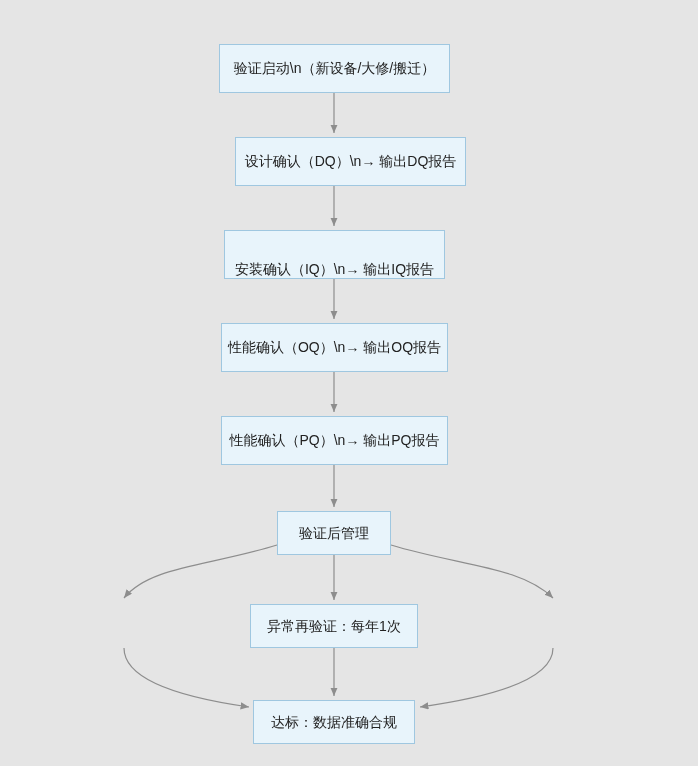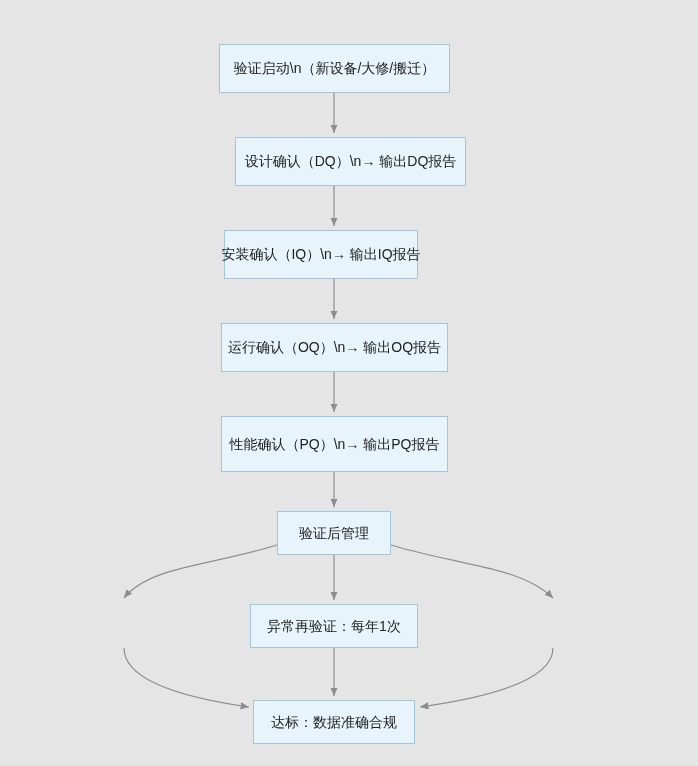--- a/index.html
+++ b/index.html
@@ -64,27 +64,27 @@
       <path d="M553,648 C553,685 470,700 420,707"></path>
     </g>
   </svg>
 
   <div class="node" style="left:219px; top:44px; width:231px; height:49px;">
     <span>验证启动\n（新设备/大修/搬迁）</span>
   </div>
   <div class="node" style="left:219px; top:137px; width:231px; height:49px;margin-left:16px;">
     <span>设计确认（DQ）\n→ 输出DQ报告</span>
   </div>
-  <div class="node" style="left:224px; top:230px; width:194px; height:49px;">
+  <div class="node" style="left:224px; top:230px; width:221px; height:49px;align-items:flex-end;">
     <span>安装确认（IQ）\n→ 输出IQ报告</span>
   </div>
   <div class="node" style="left:221px; top:323px; width:227px; height:49px;">
-    <span>运行确认（OQ）\n→ 输出OQ报告</span>
+    <span>性能确认（OQ）\n→ 输出OQ报告</span>
   </div>
-  <div class="node" style="left:221px; top:416px; width:227px; height:56px;">
+  <div class="node" style="left:221px; top:416px; width:227px; height:49px;">
     <span>性能确认（PQ）\n→ 输出PQ报告</span>
   </div>
   <div class="node" style="left:277px; top:511px; width:114px; height:44px;">
     <span>验证后管理</span>
   </div>
   <div class="node" style="left:250px; top:604px; width:168px; height:44px;">
     <span>异常再验证：每年1次</span>
   </div>
   <div class="node" style="left:253px; top:700px; width:162px; height:44px;">
     <span>达标：数据准确合规</span>

